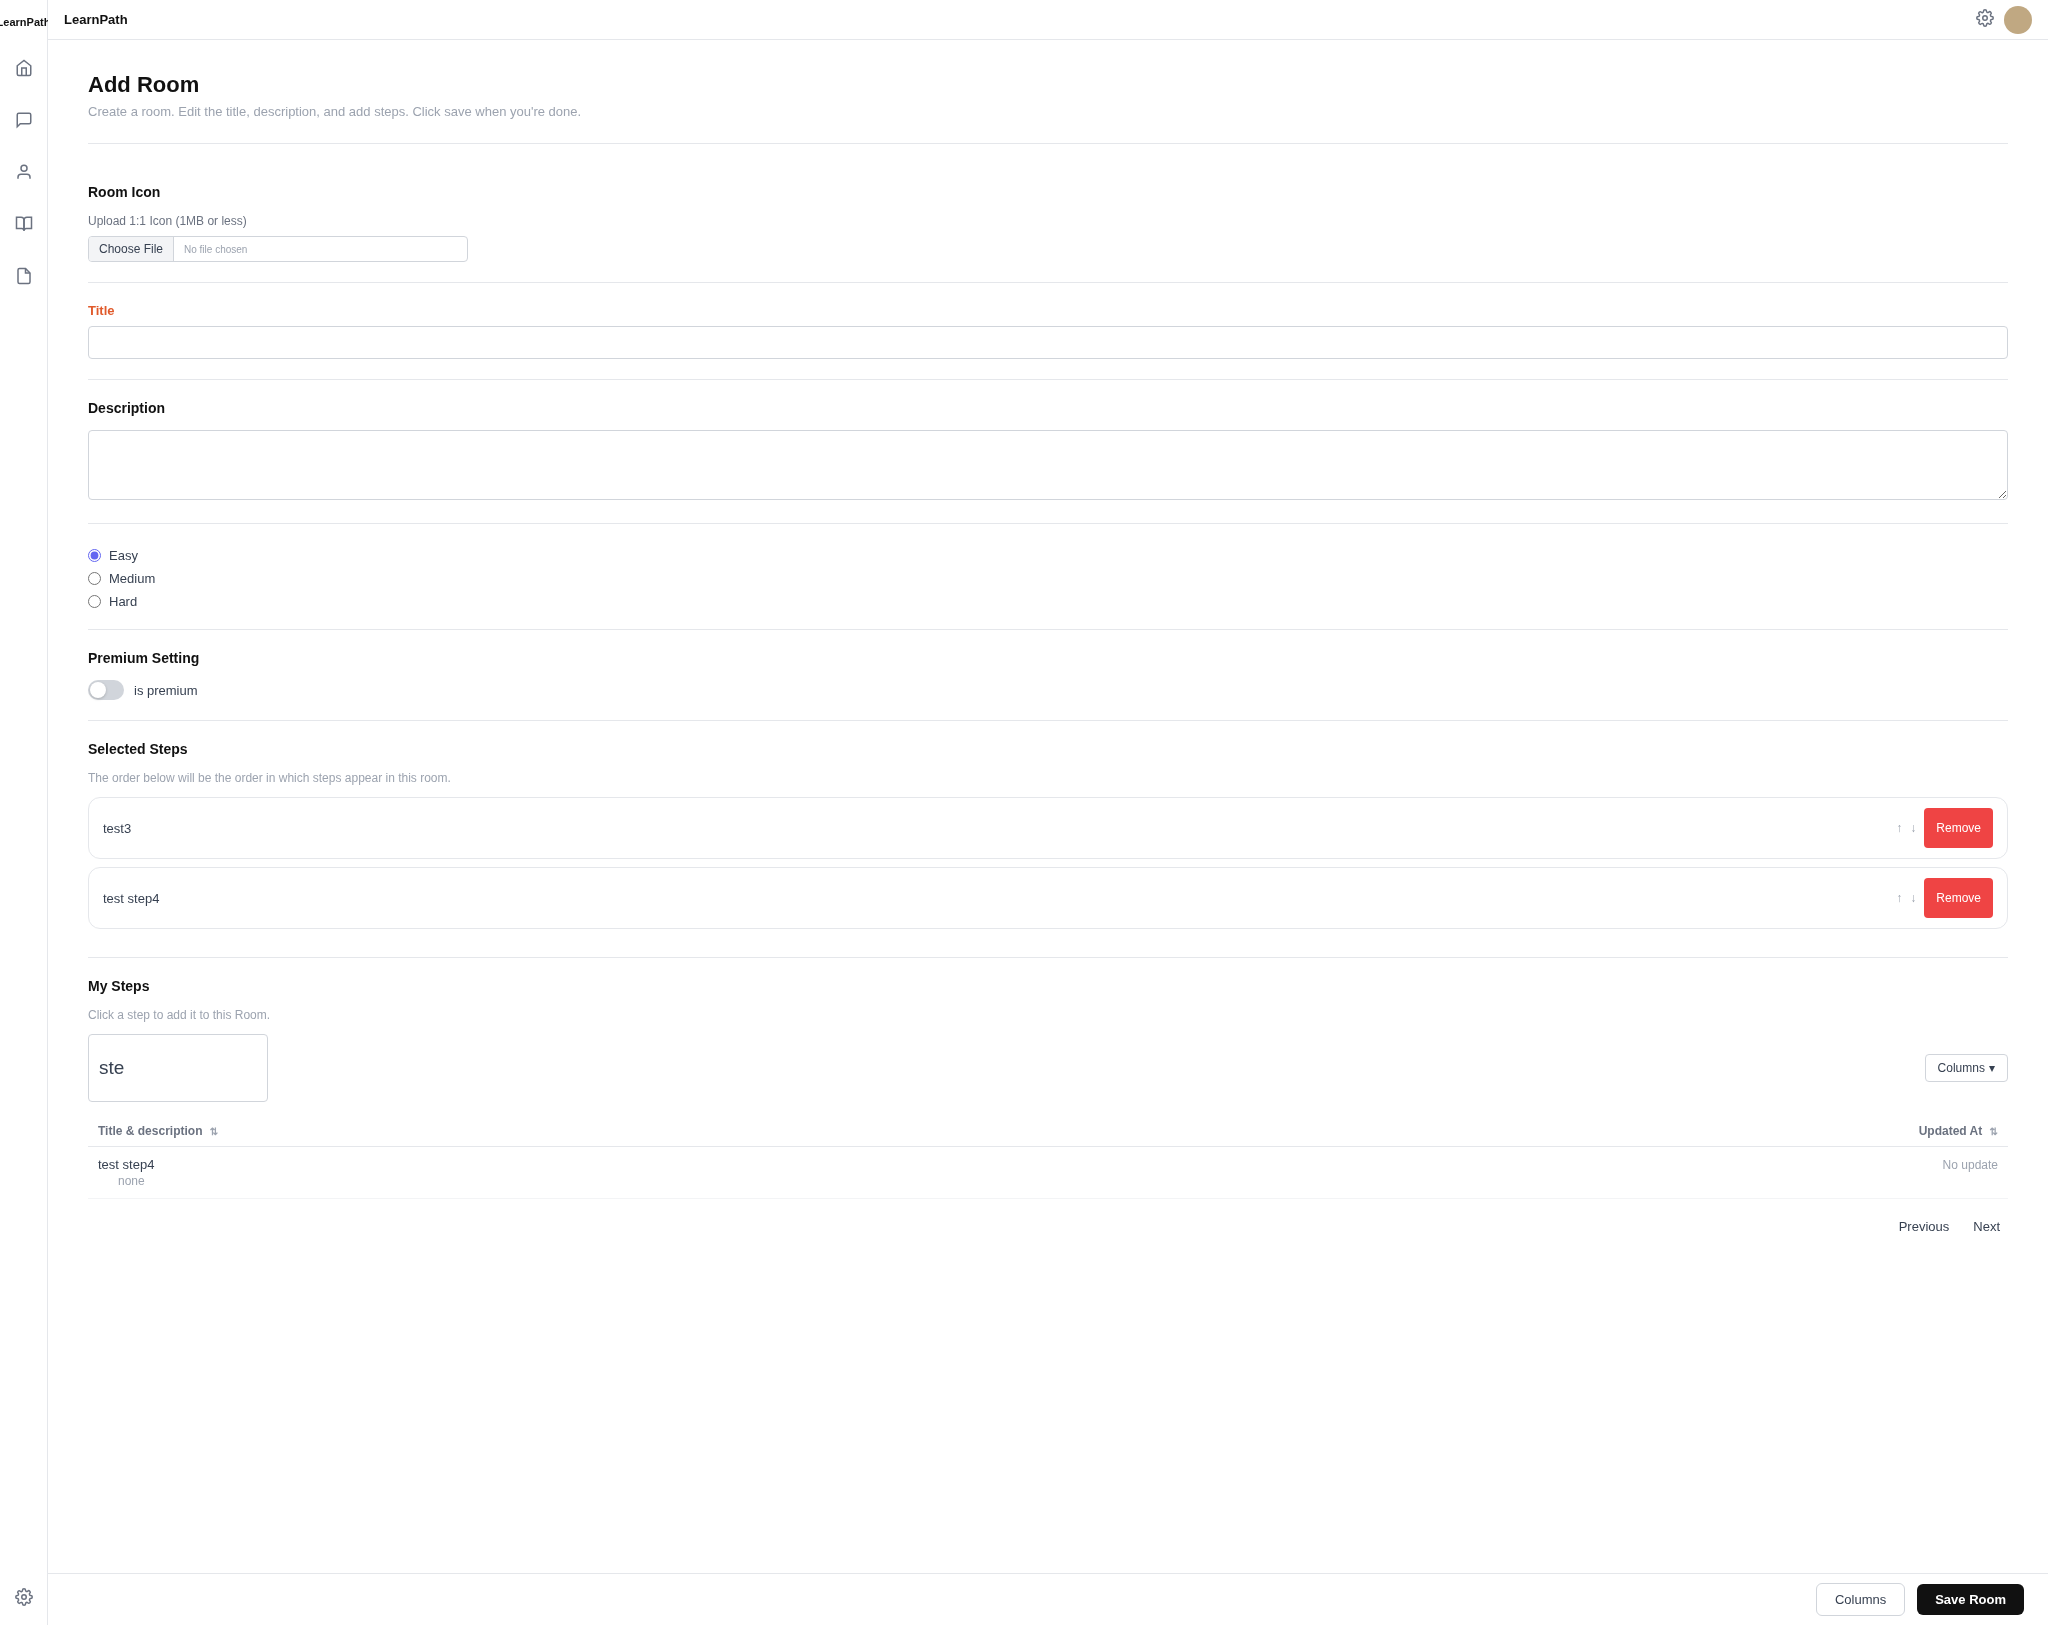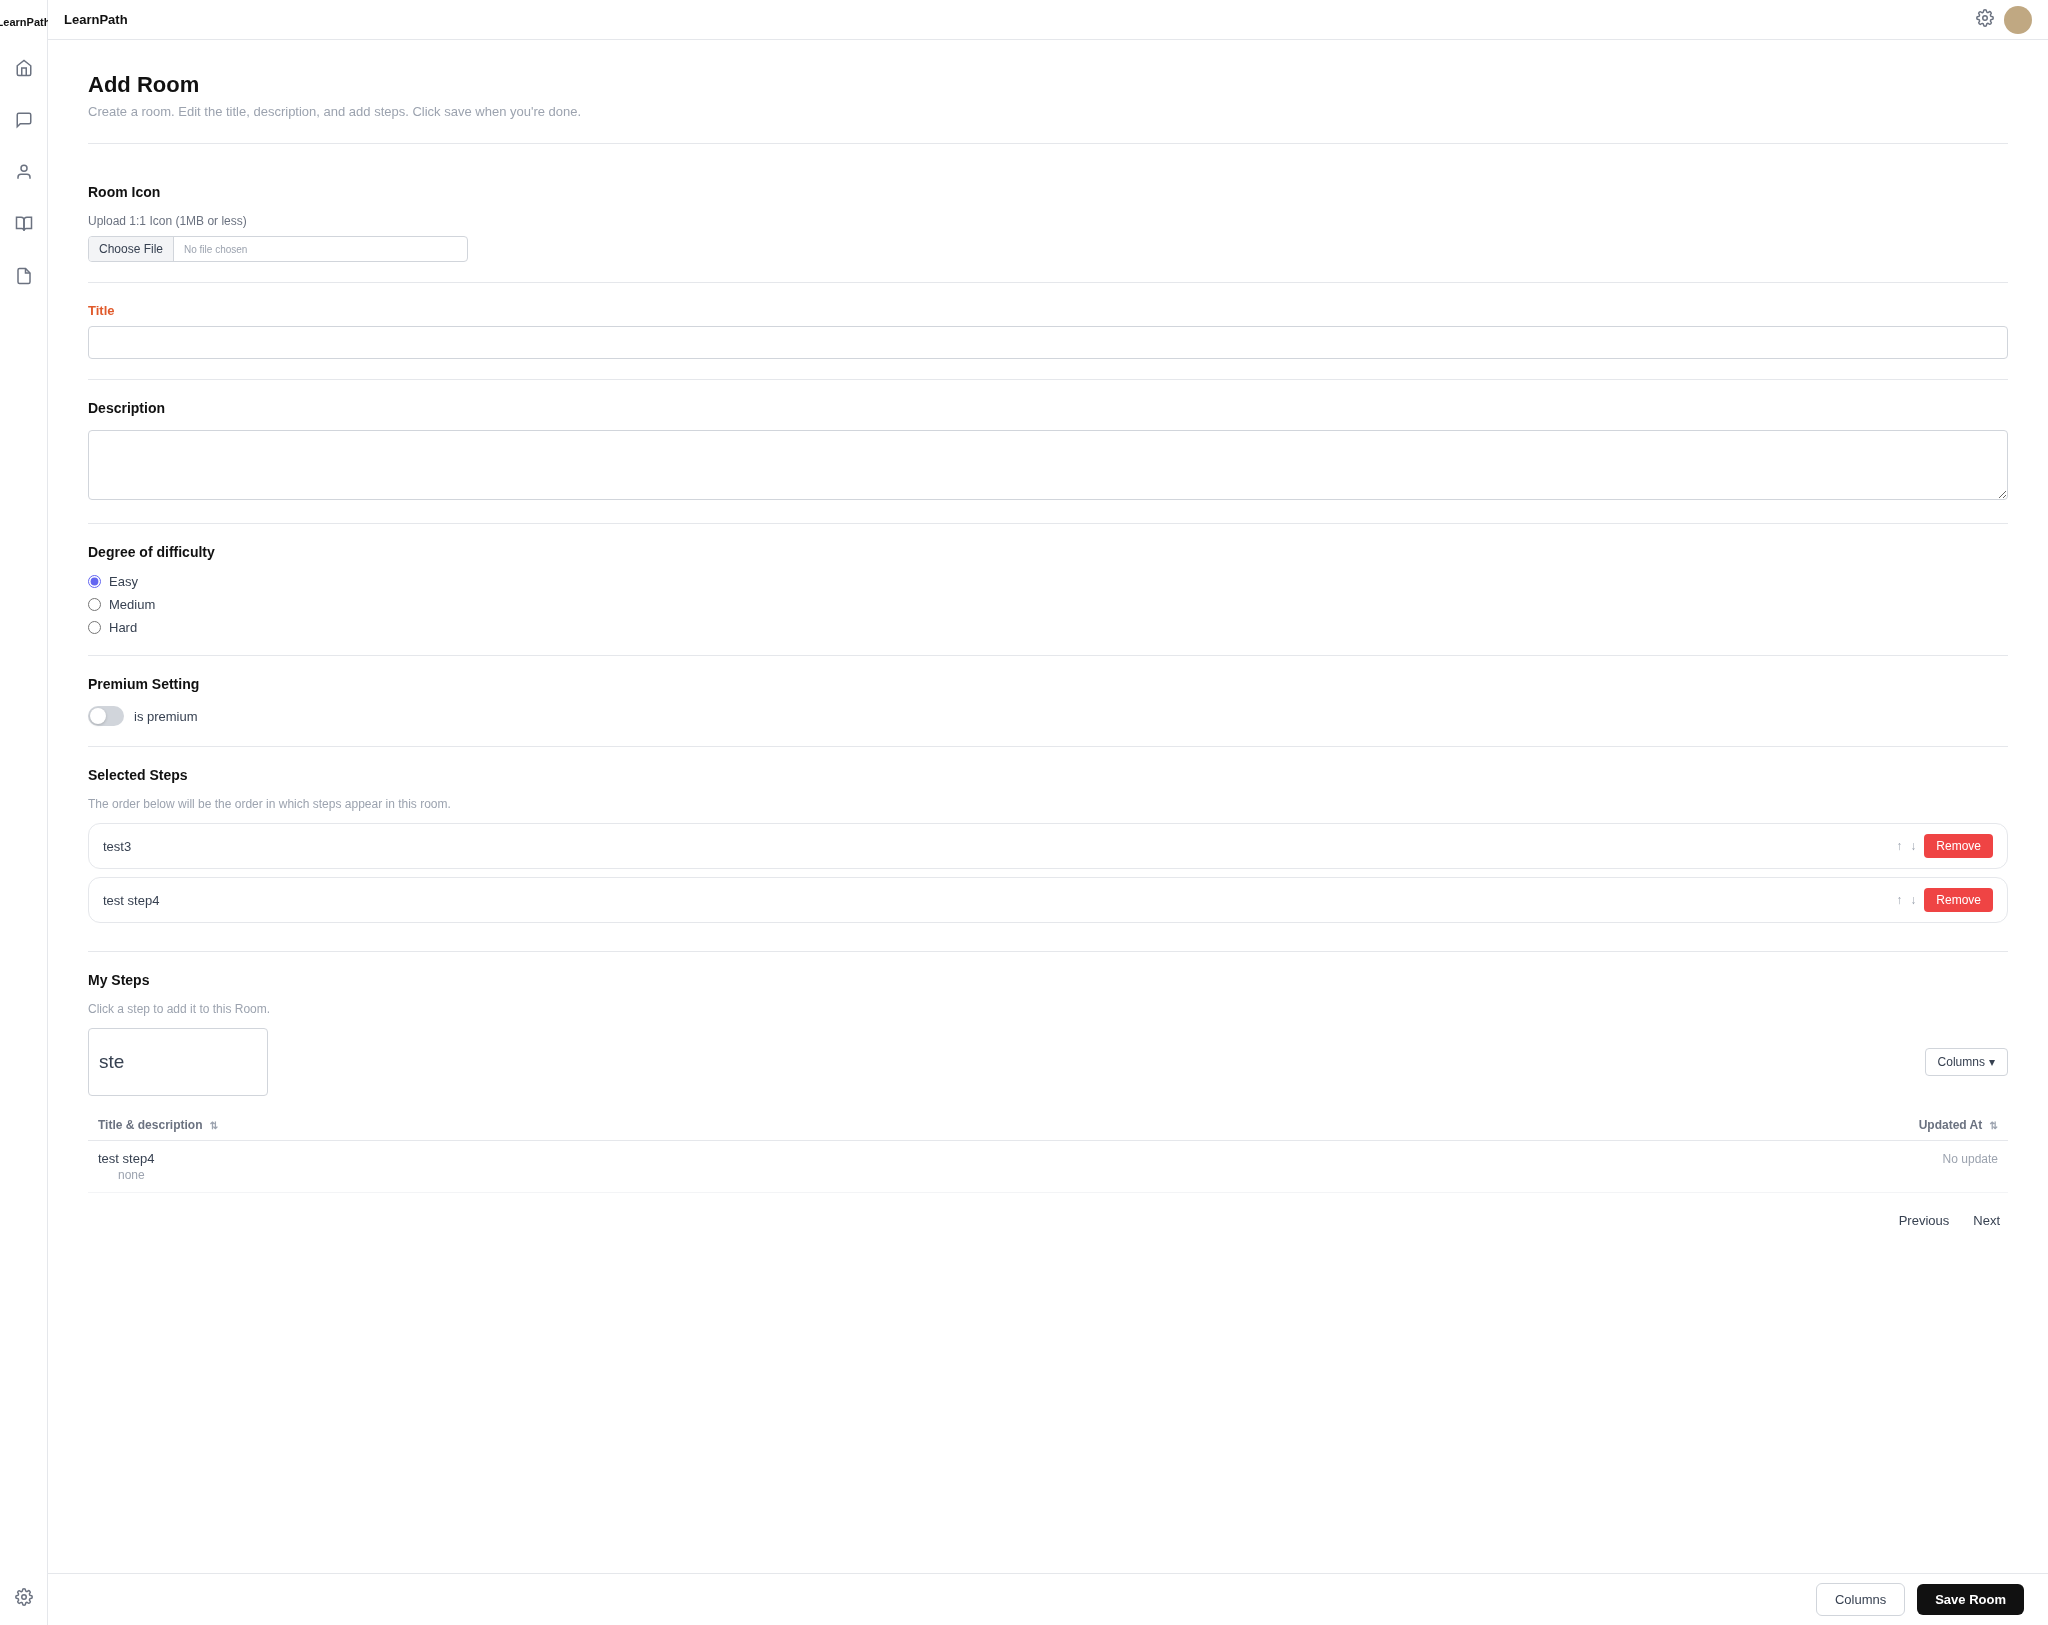--- a/index.html
+++ b/index.html
@@ -164,21 +164,21 @@
       background: #fff;
     }
     .step-row-name { flex: 1; font-size: 13px; color: #374151; }
     .step-row-actions { display: flex; align-items: center; gap: 8px; }
     .step-order-icon { color: #9ca3af; font-size: 12px; }
     .remove-btn {
       background: #ef4444;
       color: #fff;
       border: none;
       border-radius: 4px;
-      padding: 5px 12px;
+      padding: 13px 12px;
       font-size: 12px;
       cursor: pointer;
       font-weight: 500;
     }
 
     
     .my-steps-subtitle { font-size: 12px; color: #9ca3af; margin-bottom: 12px; }
     .my-steps-controls { display: flex; align-items: center; justify-content: space-between; margin-bottom: 14px; }
     .search-input {
       border: 1px solid #d1d5db;
@@ -344,21 +344,20 @@
       <div class="form-label">Title</div>
       <input type="text" class="form-input" style="">
     </div>
 
     <div class="section">
       <div class="section-title">Description</div>
       <textarea class="form-textarea" style=""></textarea>
     </div>
 
     <div class="section">
-      <div class="section-title">Degree of difficulty</div>
       <div class="radio-group">
         <label class="radio-label">
           <input type="radio" name="difficulty" value="easy" checked="" style="">
           <span>Easy</span>
         </label>
         <label class="radio-label">
           <input type="radio" name="difficulty" value="medium" style="">
           <span>Medium</span>
         </label>
         <label class="radio-label">

